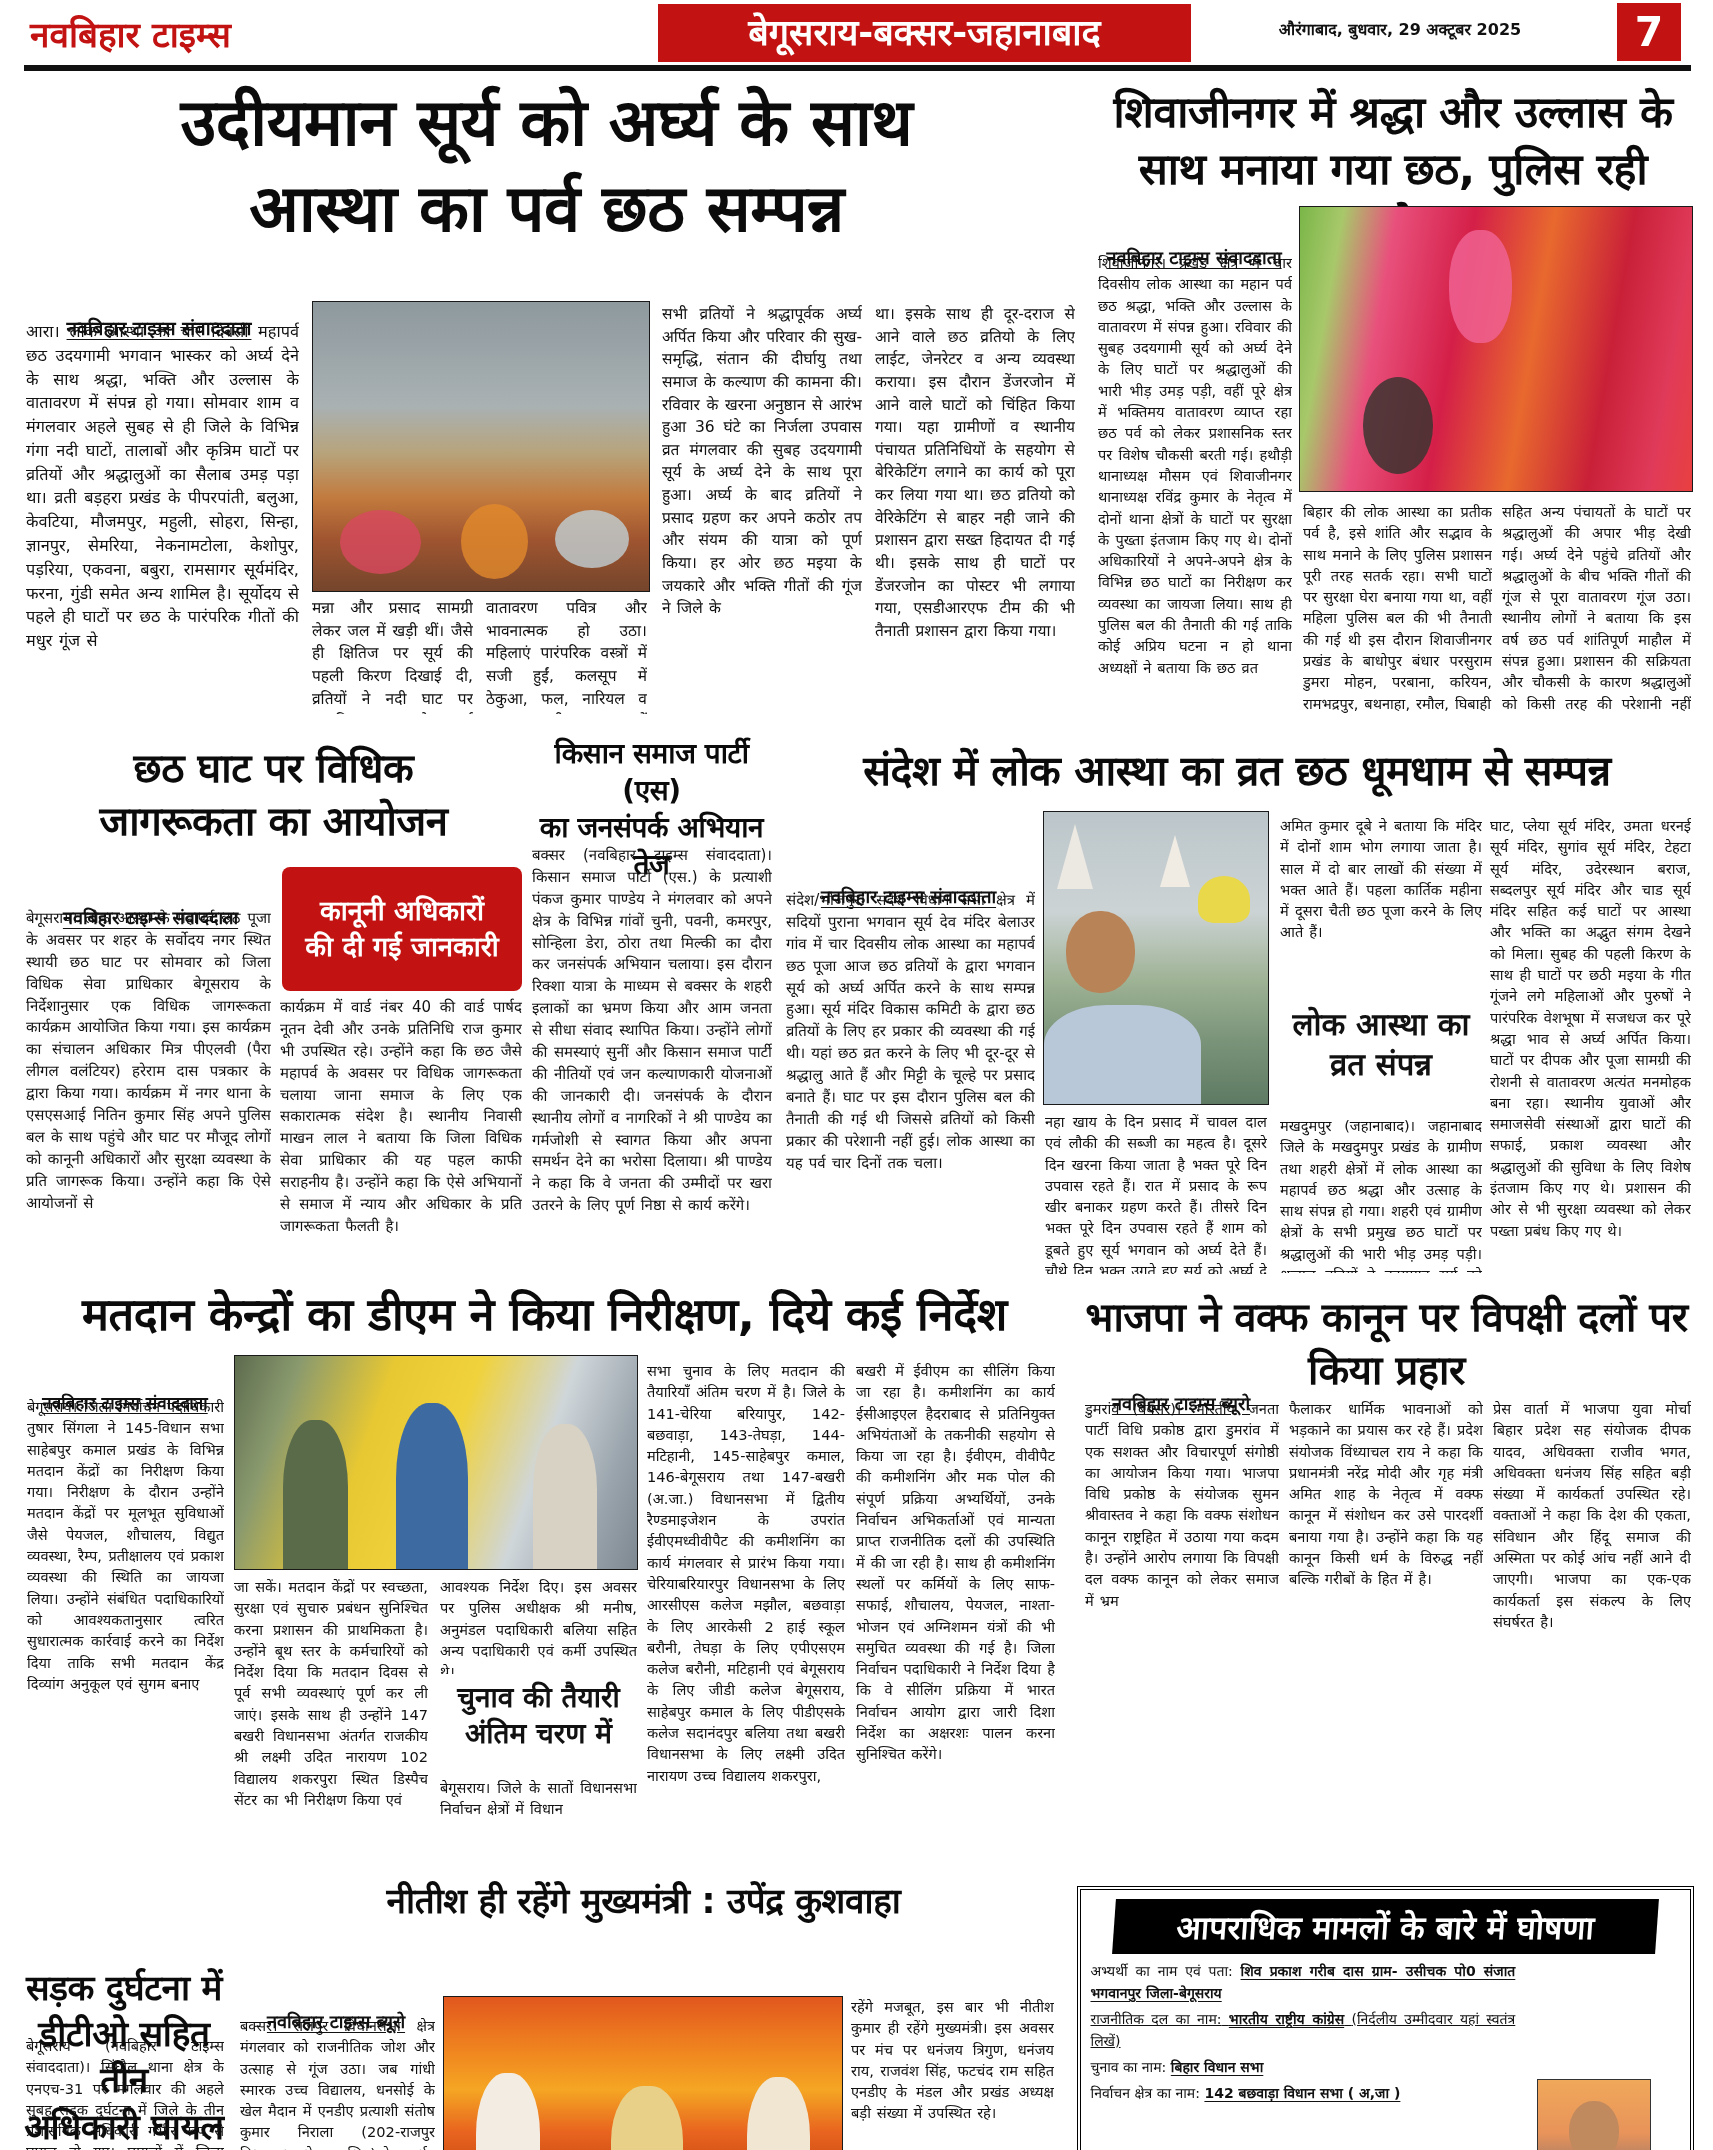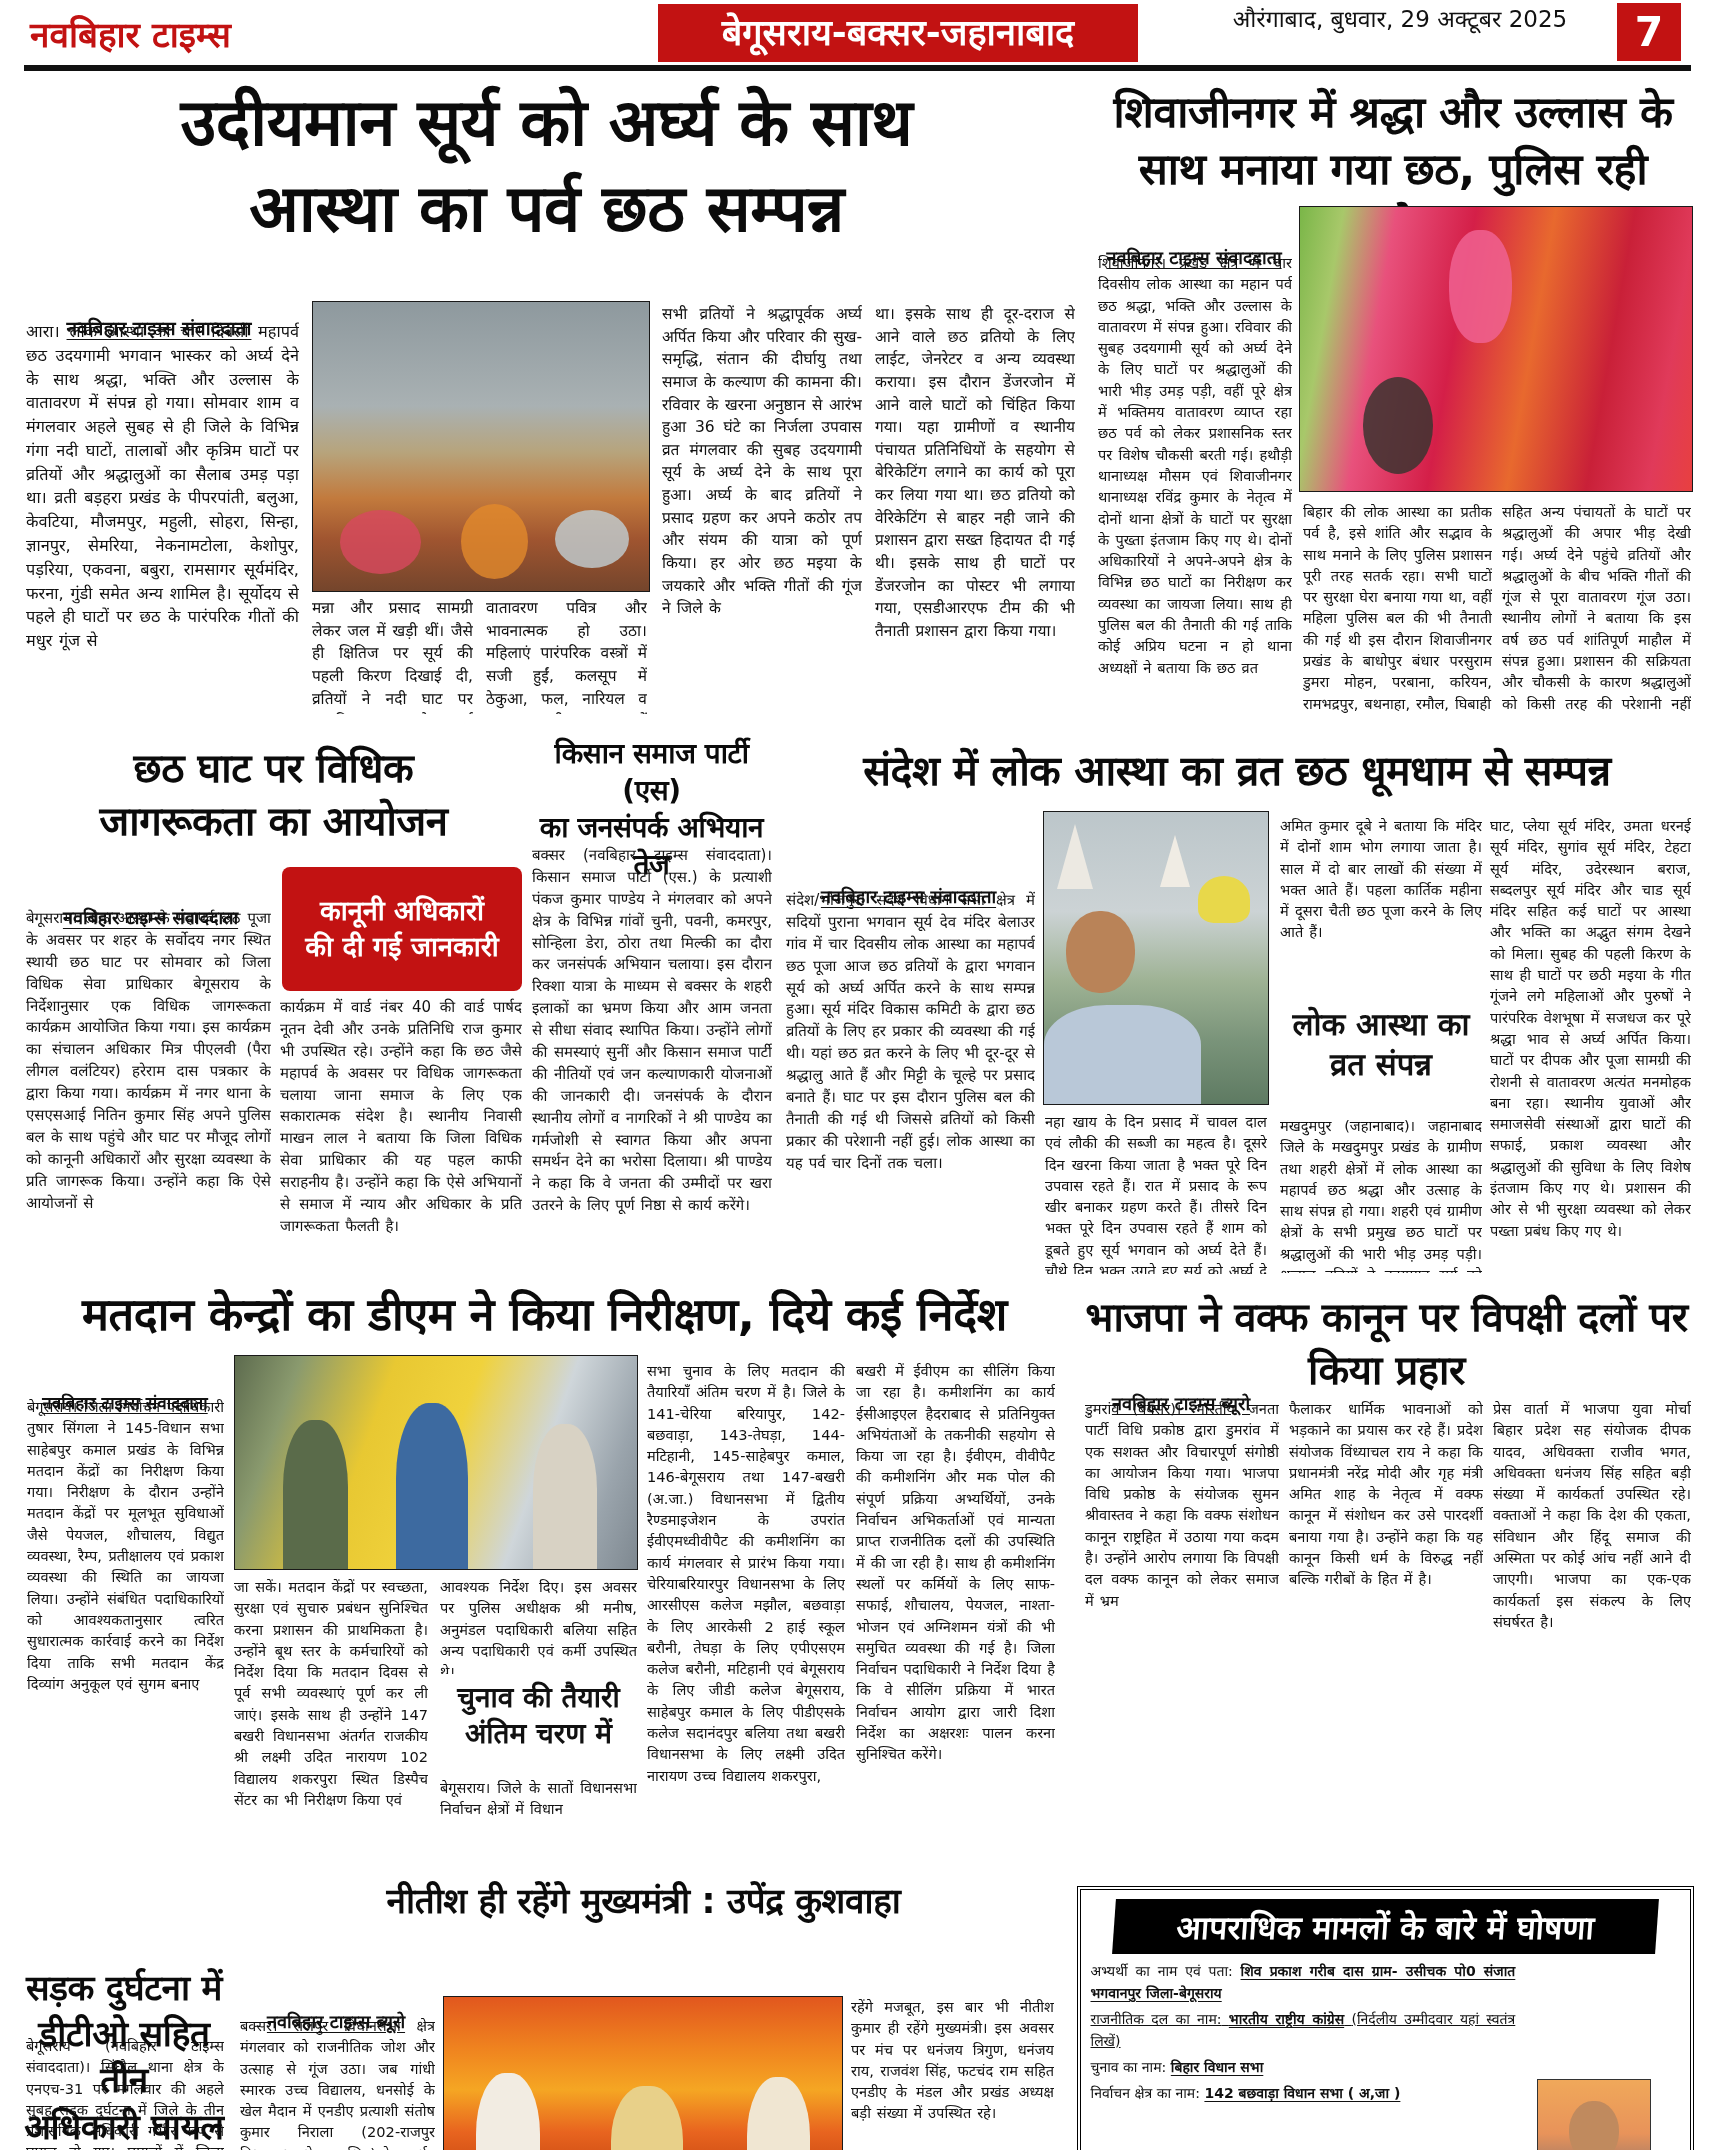--- a/index.html
+++ b/index.html
@@ -15,23 +15,23 @@
   .subhead{font-weight:800;text-align:center;line-height:1.3;}
   .noticebody{font-size:14px;line-height:1.55;text-align:justify;}
   .ulbl{font-weight:800;text-decoration:underline;text-underline-offset:3.4px;}
 </style>
 </head>
 <body>
 
 <div class="page">
 
   <div class="abs" style="left:30px;top:9.5px;width:559px;font-size:35px;font-weight:800;color:#c21212;">नवबिहार टाइम्स</div>
-  <div class="abs" style="left:658px;top:4.3px;width:480px;height:58px;background:#c21212;color:#fff;
+  <div class="abs" style="left:658px;top:4.3px;width:533px;height:58px;background:#c21212;color:#fff;
        font-size:36px;font-weight:800;text-align:center;line-height:58px;">बेगूसराय-बक्सर-जहानाबाद</div>
-  <div class="abs" style="left:1200px;top:2px;width:400px;font-size:23px;font-weight:400;text-align:center;">औरंगाबाद, बुधवार, 29 अक्टूबर 2025</div>
+  <div class="abs" style="left:1200px;top:18px;width:400px;font-size:16px;font-weight:700;text-align:center;">औरंगाबाद, बुधवार, 29 अक्टूबर 2025</div>
   <div class="abs" style="left:1617px;top:3.4px;width:64px;height:58px;background:#c21212;color:#fff;
        font-size:41px;font-weight:800;text-align:center;line-height:58px;">7</div>
   <div class="abs" style="left:24px;top:65px;width:1667px;height:6px;background:#111;"></div>
 
   <div class="abs headline pre" style="left:24px;top:80px;width:1045px;font-size:65px;">उदीयमान सूर्य को अर्घ्य के साथ
 आस्था का पर्व छठ सम्पन्न</div>
   <div class="abs byline" style="left:30px;top:287px;width:258px;font-size:19px;">नवबिहार टाइम्स संवाददाता</div>
   <div class="abs col" style="left:26px;top:320px;width:273px;height:394px;font-size:16.3px;">आरा। लोक आस्था का चार दिवसी महापर्व छठ उदयगामी भगवान भास्कर को अर्घ्य देने के साथ श्रद्धा, भक्ति और उल्लास के वातावरण में संपन्न हो गया। सोमवार शाम व मंगलवार अहले सुबह से ही जिले के विभिन्न गंगा नदी घाटों, तालाबों और कृत्रिम घाटों पर व्रतियों और श्रद्धालुओं का सैलाब उमड़ पड़ा था। व्रती बड़हरा प्रखंड के पीपरपांती, बलुआ, केवटिया, मौजमपुर, महुली, सोहरा, सिन्हा, ज्ञानपुर, सेमरिया, नेकनामटोला, केशोपुर, पड़रिया, एकवना, बबुरा, रामसागर सूर्यमंदिर, फरना, गुंडी समेत अन्य शामिल है। सूर्योदय से पहले ही घाटों पर छठ के पारंपरिक गीतों की मधुर गूंज से</div>
   <div class="abs photo" style="left:312px;top:301px;width:336px;height:289px;
        background:linear-gradient(180deg,#8e999e 0%,#a9b1b3 36%,#b7a47c 52%,#c27a3d 68%,#a05530 82%,#74452c 100%);">

